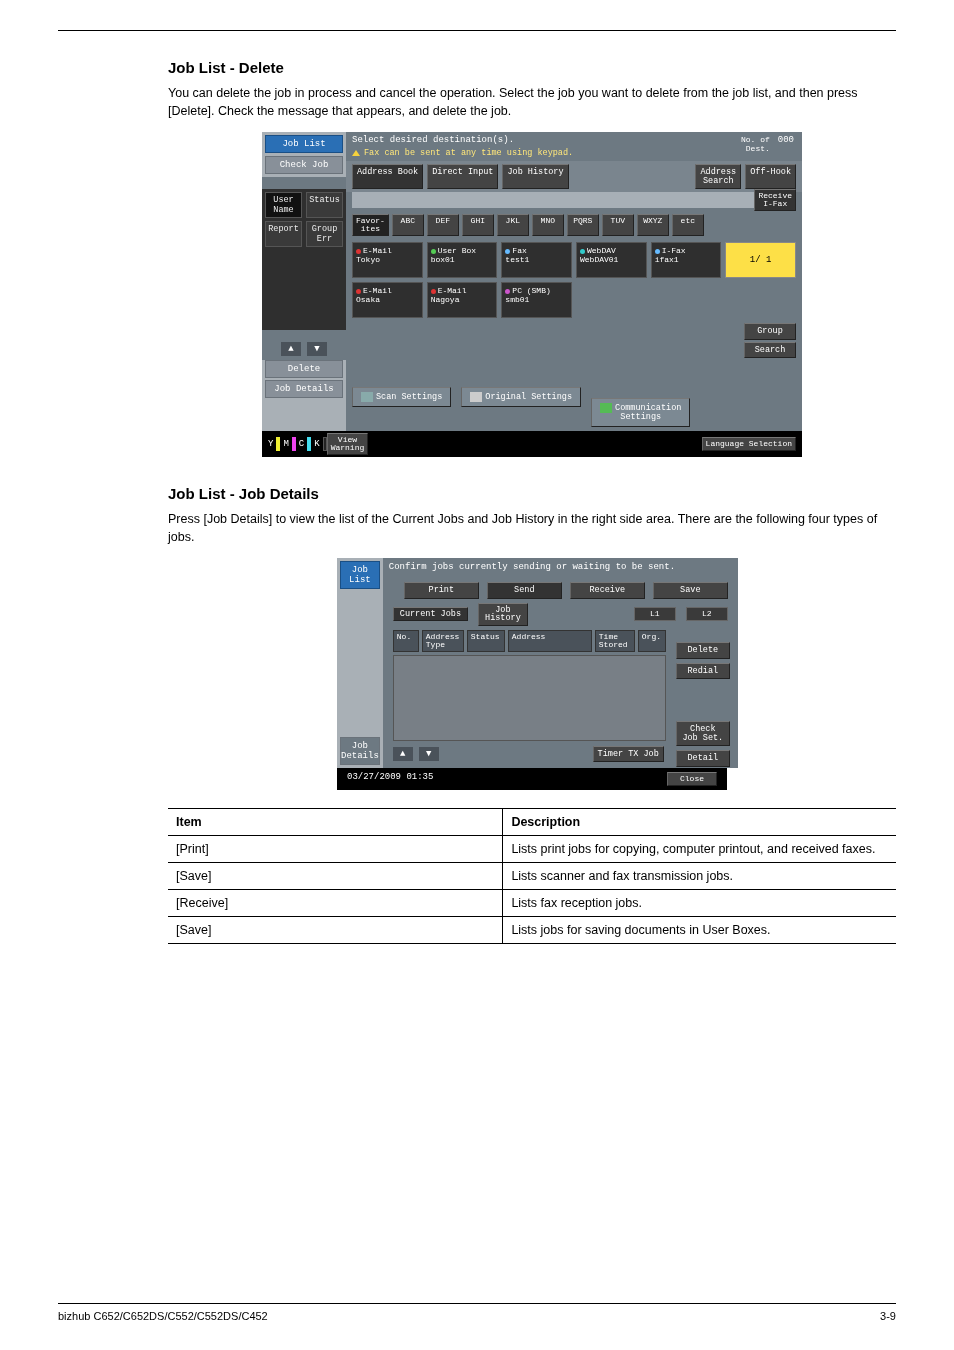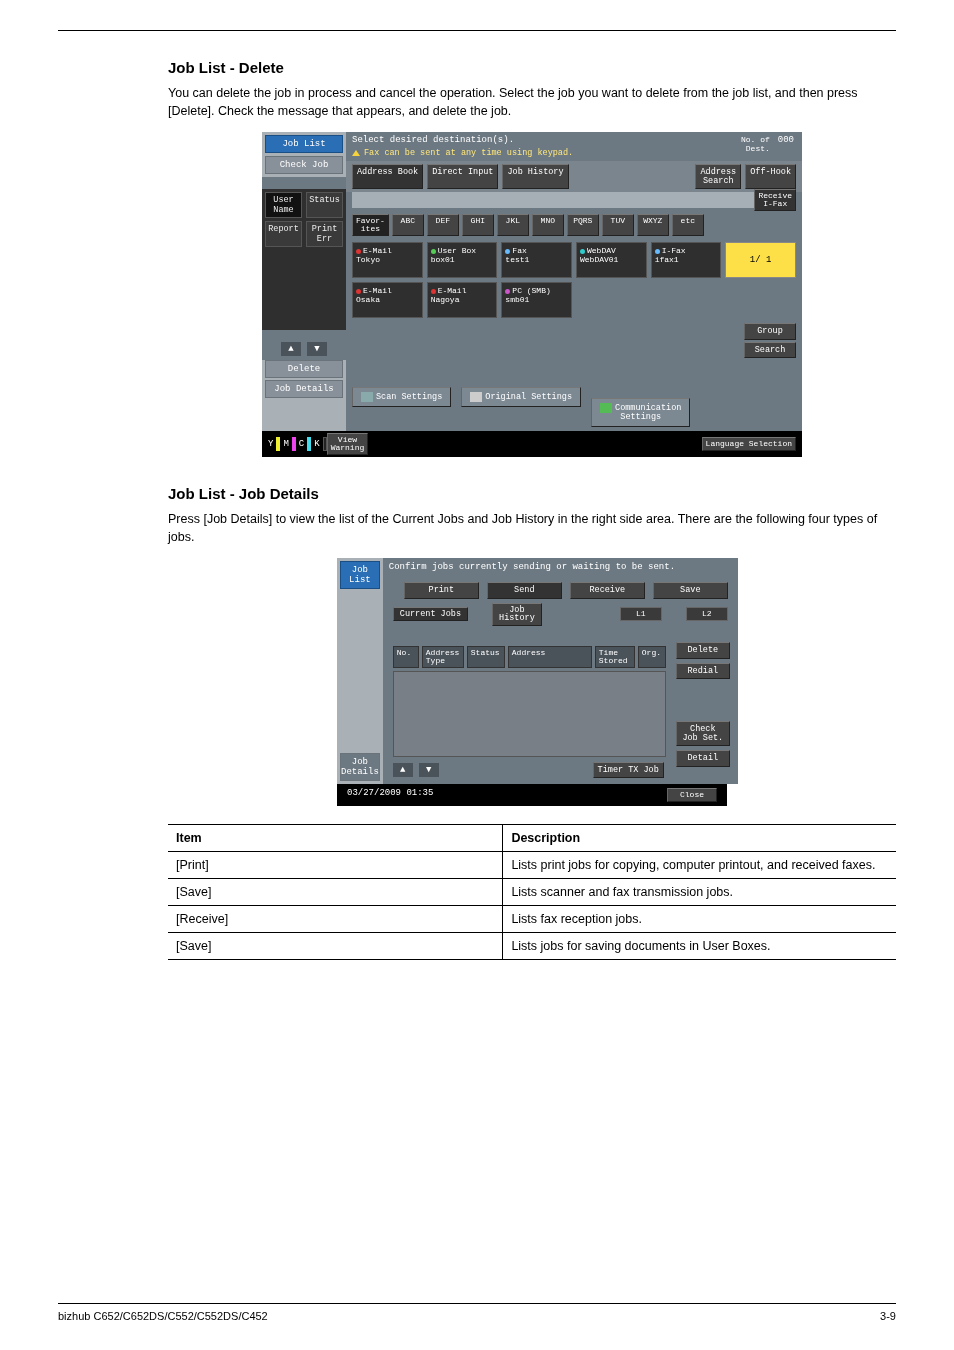--- a/index.html
+++ b/index.html
@@ -51,21 +51,21 @@
   .no-of { display:flex; gap:8px; position:absolute; right:8px; top:3px; color:#fff;}
   
   .shot2 { width: 390px; background:#a9b0b6; font-family: 'Courier New', monospace; font-size:9px; color:#fff; }
   .s2-top { display:flex; }
   .s2-left { width:72px; background:#a9b0b6; display:flex; flex-direction:column; justify-content:space-between;}
   .s2-right { flex:1; background:#6d7982; position:relative; padding-bottom:4px;}
   .s2-msg { color:#fff; padding:4px 6px; }
   .s2-tabs { display:flex; gap:8px; padding:6px 10px 4px 10px;margin-left:11px; }
   .s2-tabs .btn { flex:1; }
   .s2-tabs .btn.sel { background:#333;}
-  .s2-sub { display:flex; gap:24px; padding:0 10px 20px 10px; align-items:center;}
+  .s2-sub { display:flex; gap:10px; padding:0 10px 4px 10px; align-items:center;}
   .s2-sub .btn { padding:2px 6px;}
   .s2-sub .spacer { flex:1;}
   .lnum { width:42px; height:14px; background:#3a3a3a; border:1px solid #666; text-align:center; line-height:12px; font-size:8px;}
   .s2-hdr { display:flex; gap:3px; padding:0 72px 0 10px;}
   .s2-hdr .cell { background:#4a525a; border:1px solid #333; padding:2px 3px; font-size:8px; }
   .s2-list { height:86px; margin:3px 72px 3px 10px; background:#787f86; border:1px solid #555;}
   .s2-side { position:absolute; right:8px; top:84px; display:flex; flex-direction:column; gap:4px;}
   .s2-side .btn { width:54px; }
   .s2-low { display:flex; gap:6px; padding: 2px 10px; align-items:center;}
   .s2-low .spacer{flex:1;}
@@ -98,21 +98,21 @@
             <div class="tab gray">Check Job</div>
             <div style="height:12px; background:#6d7982; margin-top:3px;"></div>
             <div class="s1-body-l">
               <div class="minitab-row">
                 <div class="minitab" style="background:#111; white-space:pre-line;">User
 Name</div>
                 <div class="minitab">Status</div>
               </div>
               <div class="minitab-row" style="margin-top:3px;">
                 <div class="minitab">Report</div>
-                <div class="minitab">Print Err</div>
+                <div class="minitab">Group Err</div>
               </div>
               <div style="height:80px;"></div>
             </div>
             <div class="upd" style="background:#6d7982; padding-top:12px;">
               <div class="arrow">▲</div>
               <div class="arrow">▼</div>
             </div>
             <div class="tab gray" style="margin-top:0;">Delete</div>
             <div class="tab gray" style="margin-top:2px; margin-bottom:2px;">Job Details</div>
           </div>

